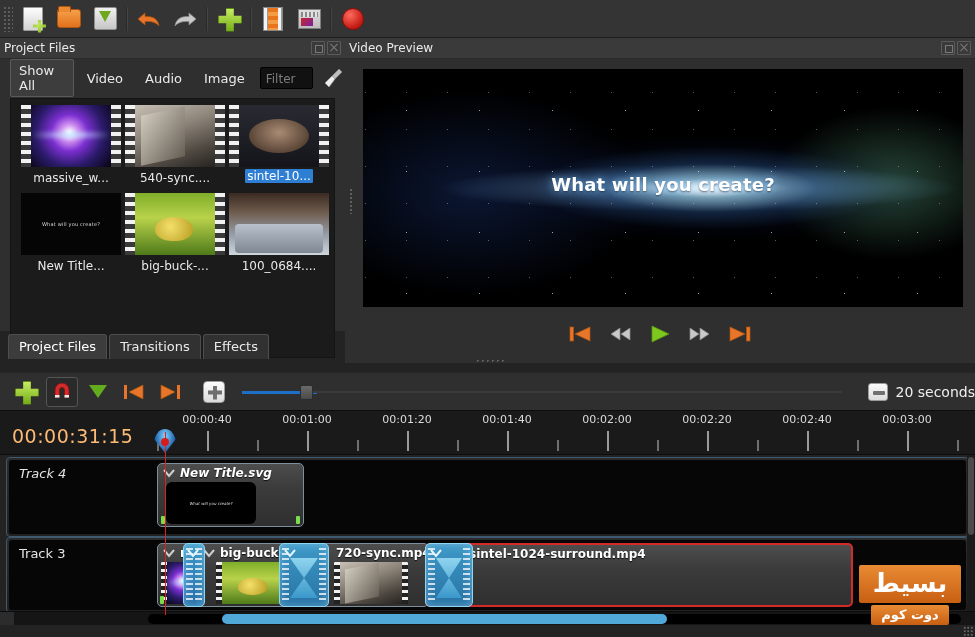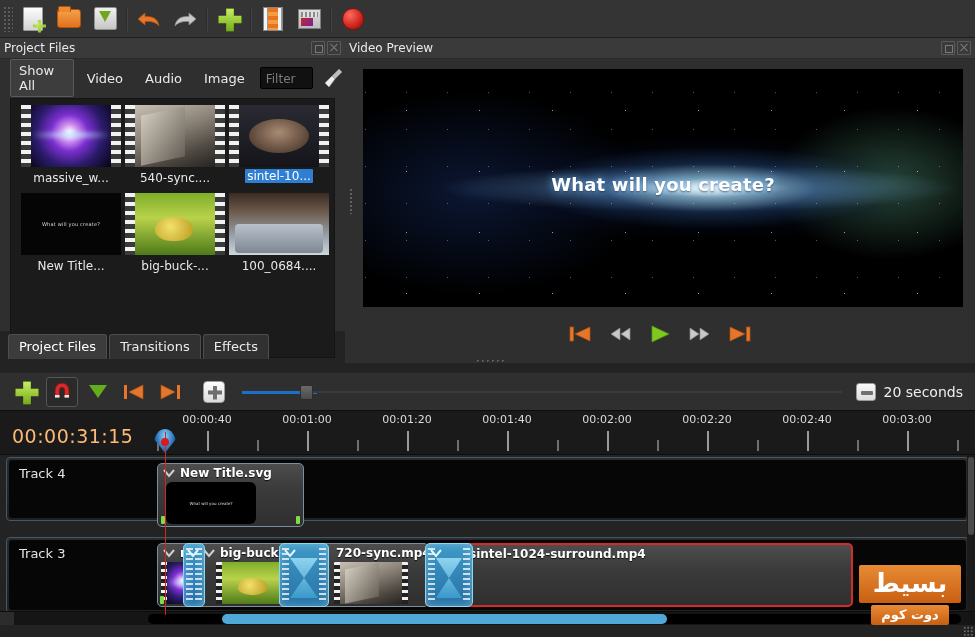--- a/index.html
+++ b/index.html
@@ -221,21 +221,21 @@
     border:1px solid #9c9c9c; border-radius:4px; position:relative;
   }
   .ic-snapshot:after { content:""; position:absolute; left:4px; top:4px; width:14px; height:14px;
     background:#6f6f6f;
     clip-path: polygon(36% 0,64% 0,64% 36%,100% 36%,100% 64%,64% 64%,64% 100%,36% 100%,36% 64%,0 64%,0 36%,36% 36%); }
   .zoom-slider { position:relative; width:75px; height:22px; margin-left:8px; display:flex; align-items:center; }
   .zs-track { position:absolute; left:0; right:0; top:10px; height:3px; background:#1d6fc7; }
   .zs-track2 { position:absolute; left:60px; width:540px; top:10px; height:2px; background:#3a3a3a; }
   .zs-handle { position:absolute; left:58px; top:4px; width:13px; height:15px;
     background: linear-gradient(#6a6a6a,#4a4a4a); border:1px solid #2c2c2c; border-radius:2px; }
-  .tl-right { margin-left:auto; display:flex; align-items:center; padding-right:12px; gap:8px; }
+  .tl-right { margin-left:auto; display:flex; align-items:center; gap:8px; }
   .ic-duration { width:20px; height:18px; background: linear-gradient(#fafafa,#dcdcdc);
     border:1px solid #9a9a9a; border-radius:3px; position:relative; }
   .ic-duration:after { content:""; position:absolute; left:4px; top:7px; width:12px; height:4px;
     background:#707070; border-radius:1px; }
   .tl-duration-label { font-size:14px; color:#efefef; }
 
   
   .ruler {
     position:absolute; left:0; top:410px; width:975px; height:45px;
     background:#1a1a1a; border-top:1px solid #0d0d0d; border-bottom:1px solid #0d0d0d;
@@ -595,21 +595,21 @@
         <div class="tick-label" style="left: 907px;">00:03:00</div>
         <div class="tick major" style="left: 907px;"></div>
         <div class="tick minor" style="left: 957px;"></div>
         <div class="tick minor" style="left: 157px;"></div>
       </div>
     <div class="playhead-head" style="left:154px;"></div>
   </div>
 
   <div class="tracks-area">
 
-    <div class="track" style="top:2px; height:64px;">
+    <div class="track" style="top:2px; height:80px;font-style:italic;">
       <div class="track-bg-inner"></div>
       <div class="track-label">Track 4</div>
 
       <div class="clip" style="left:150px; width:147px;">
         <span class="clip-chev">
           <svg viewBox="0 0 14 12">
               <path d="M2 3 L7 9 L12 3" fill="none" stroke="#cfcfcf" stroke-width="2"></path>
             </svg>
         </span>
         <span class="clip-title">New Title.svg</span>

